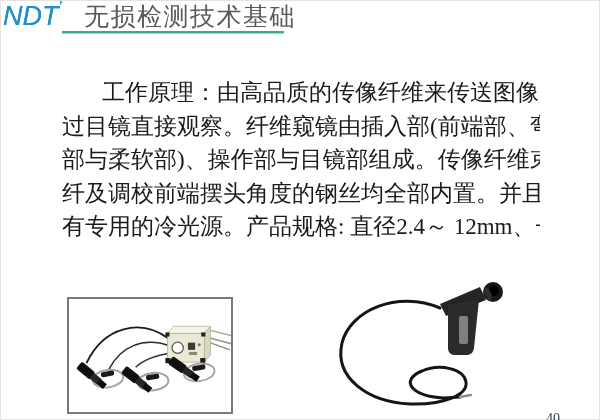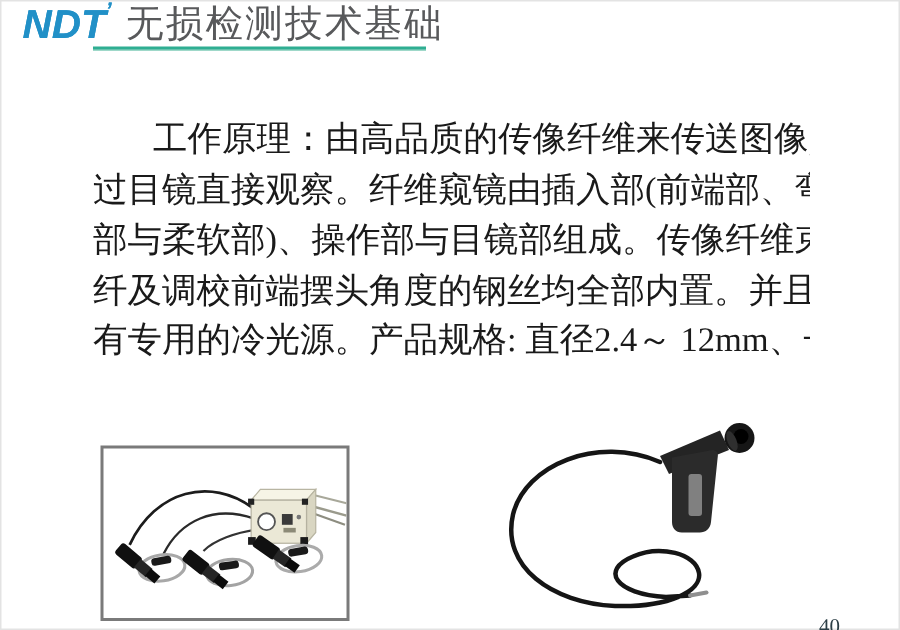--- a/index.html
+++ b/index.html
@@ -10,25 +10,24 @@
     background:#ffffff;
     overflow:hidden;
     font-family:"Liberation Sans","DejaVu Sans",sans-serif;
     box-shadow: inset 0 0 0 1px #e3e3e3;
   }
 
   
   .logo {
     position:absolute; left:3px; top:1px;
     font-family:"Liberation Sans","DejaVu Sans",sans-serif;
-    font-style:italic; font-weight:bold;
+    font-style:italic; font-weight:normal;
     font-size:27px; letter-spacing:0px;
     color:#2190c7;
     text-shadow:0 0 0 #2190c7;
-    margin-left:12px;
   }
   .logo .tick { font-size:14px; vertical-align:top; line-height:10px; }
   .slide-title {
     position:absolute; left:84px; top:1px;
     font-size:25px; line-height:30px;
     color:#58595b;
     letter-spacing:1.5px;
     font-family:"Liberation Sans","DejaVu Sans",sans-serif;
   }
   .title-underline {

